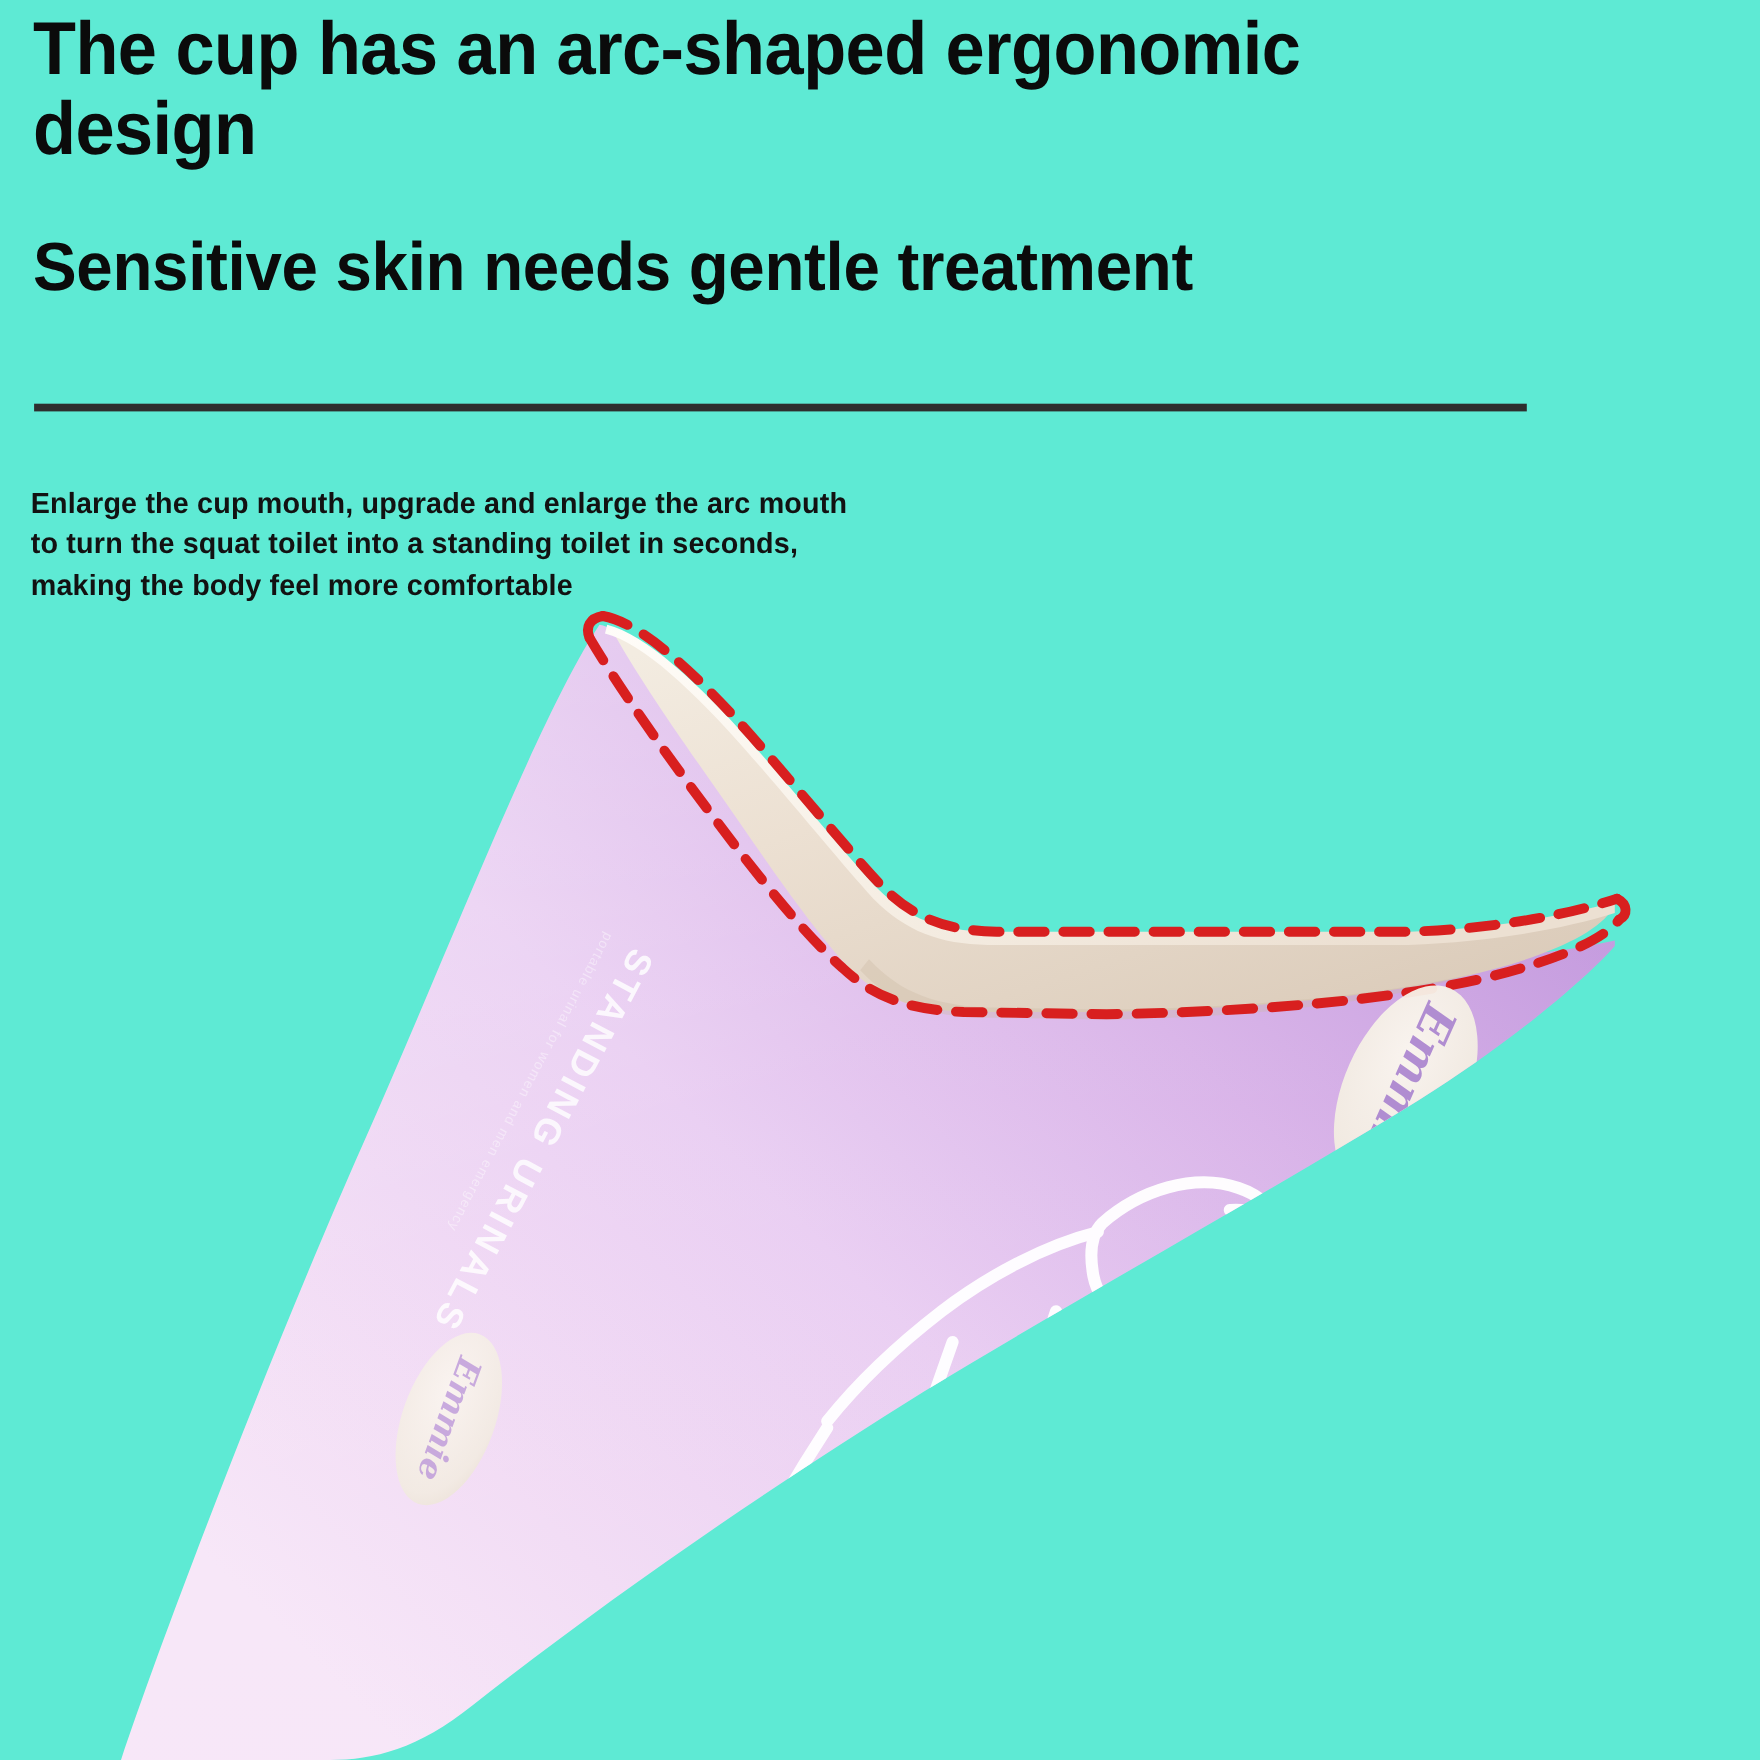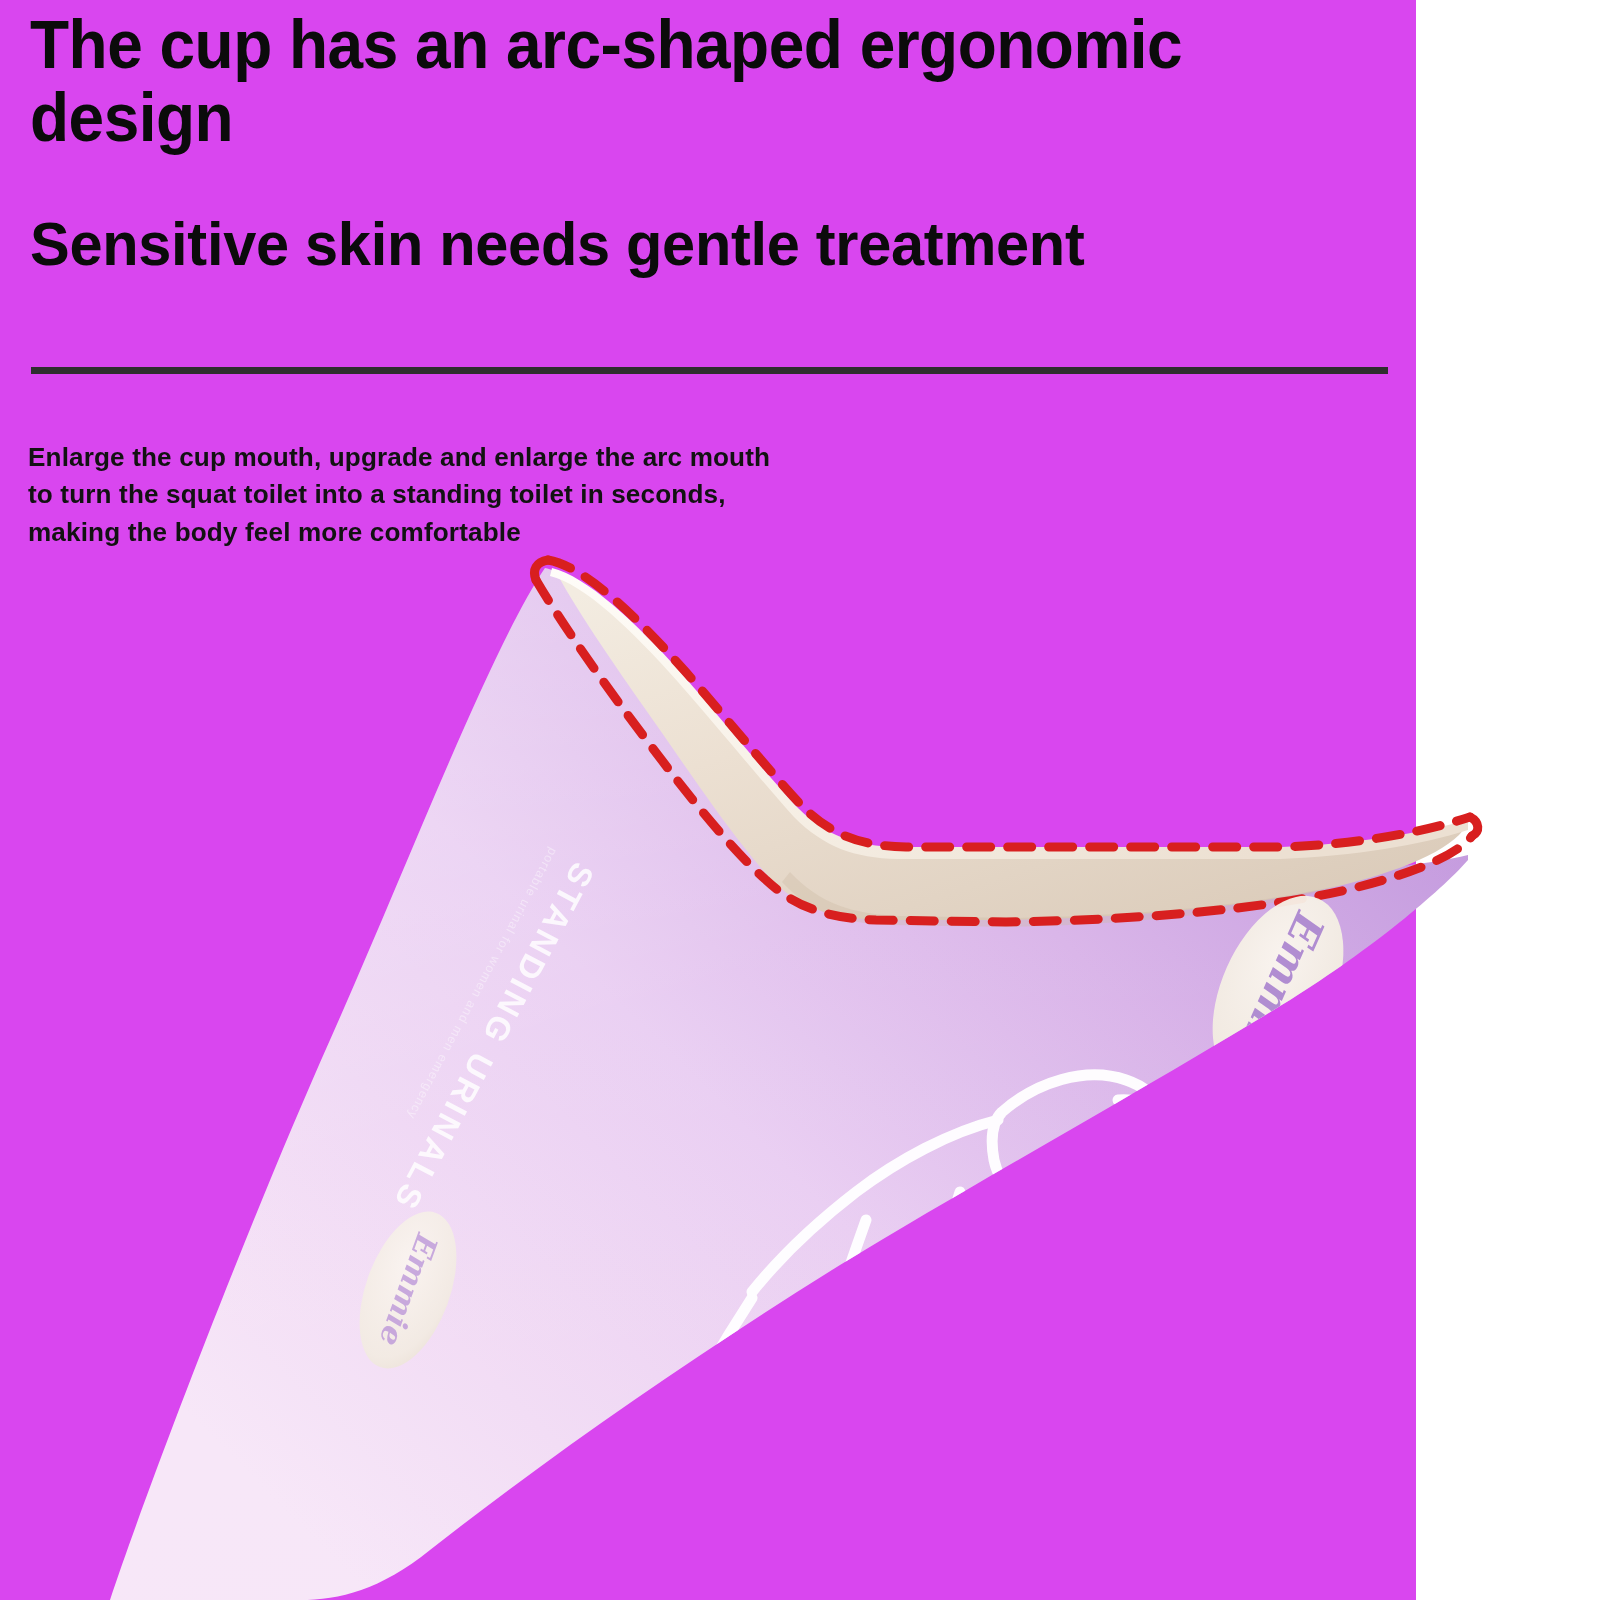--- a/index.html
+++ b/index.html
@@ -13,23 +13,23 @@
     width: 1600px;
     height: 1600px;
     overflow: hidden;
     position: relative;
   }
 
   
   .page {
     position: absolute;
     inset: 0;
-    width: 1416px;
+    width: 1600px;
     height: 1600px;
-    background: #d946ef;
+    background: #5eead4;
   }
 
   
   .headline-block {
     position: absolute;
     left: 30px;
     top: 8px;
     width: 1340px;
   }
   .headline-primary {

